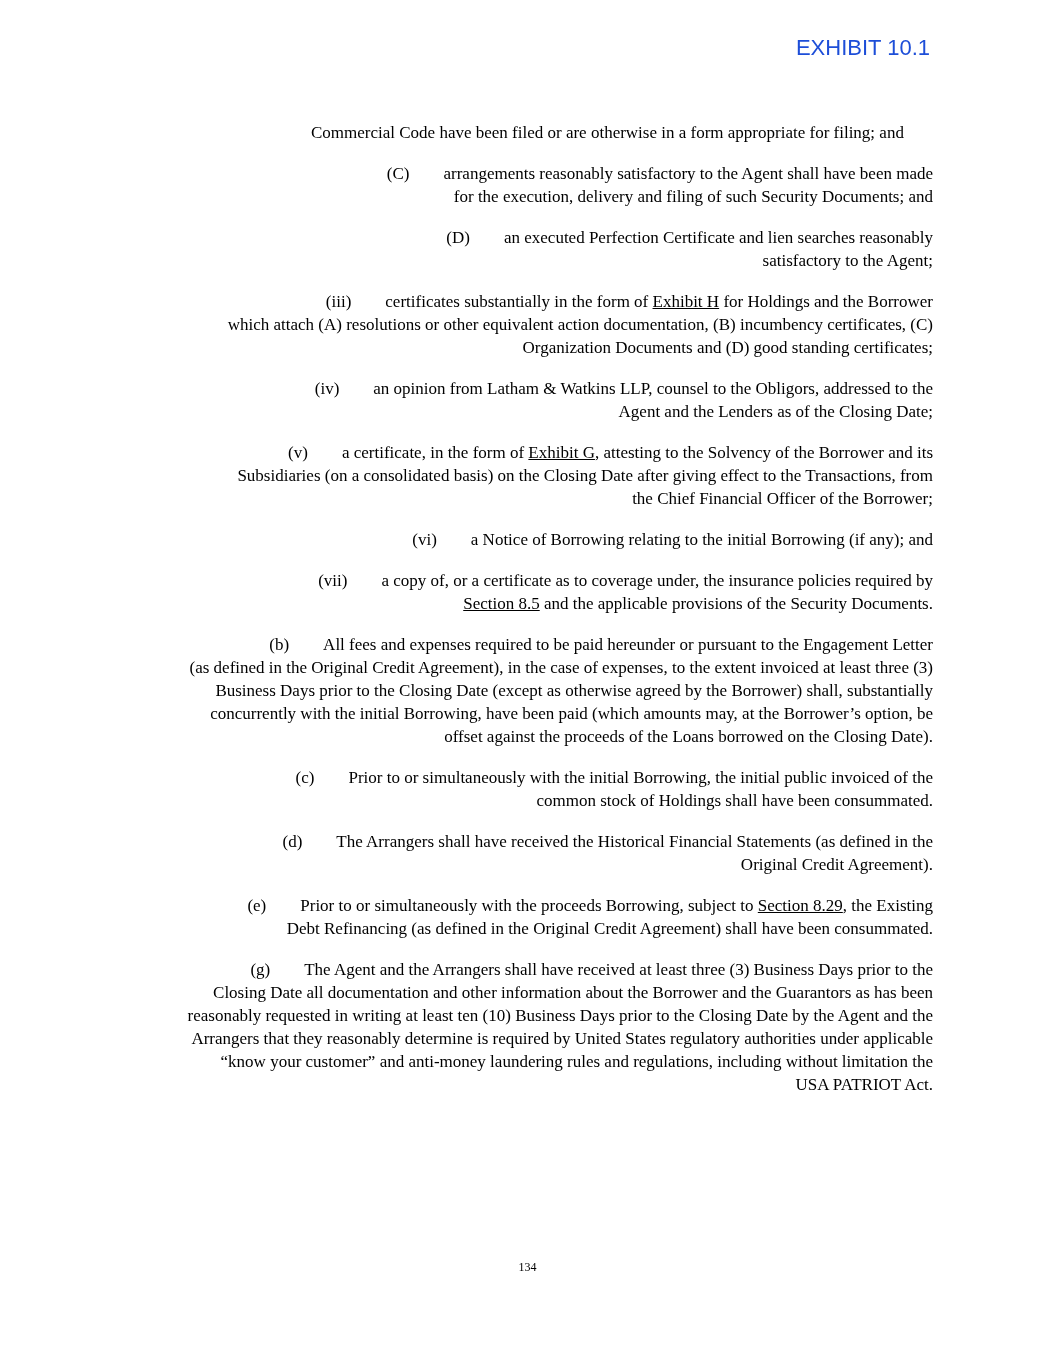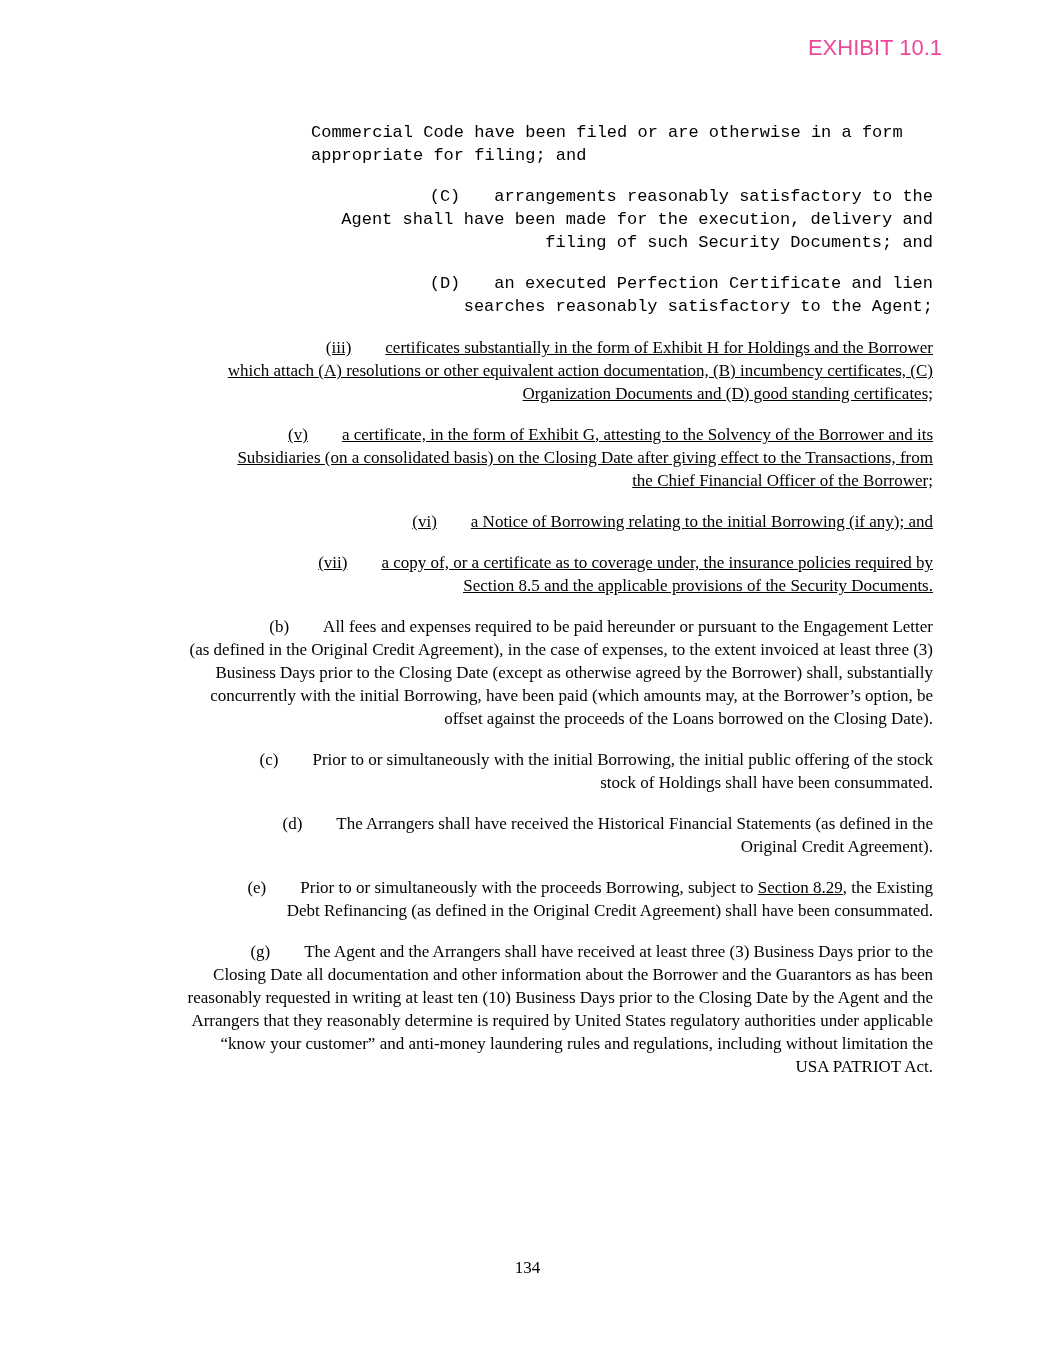--- a/index.html
+++ b/index.html
@@ -14,78 +14,79 @@
     background: #ffffff;
     color: #000000;
     font-family: "Liberation Serif", "DejaVu Serif", serif;
     font-size: 17px;
     line-height: 23px;
     overflow: hidden;
   }
   .doc-header {
     position: absolute;
     top: 36px;
-    right: 113px;
+    right: 125px;
     font-family: "Liberation Sans", "DejaVu Sans", sans-serif;
     font-size: 22px;
     line-height: 24px;
-    color: #ec4899;
+    color: #1d4ed8;
   }
   .content {
     position: absolute;
     top: 121px;
     left: 187px;
     width: 746px;
   }
   .para {
     margin: 0 0 18px 0;
     text-align: left;
   }
   .para:last-child { margin-bottom: 0; }
-  .lvl1 { margin-left: 40px; text-decoration: underline; }
-  .lvl2 { margin-left: 124px; font-family: Liberation Mono, monospace; }
+  .lvl1 { margin-left: 40px; }
+  .lvl2 { margin-left: 124px; }
   .ind  { text-indent: 60px; text-align: right; }
   .plabel { padding-right: 34px; }
   .u { text-decoration: underline; }
   .page-footer {
     position: absolute;
     top: 1256px;
     left: 0;
     width: 1055px;
     text-align: center;
-    font-size: 17px;
+    font-size: 12px;
   }
 </style>
 </head>
 <body>
 
 <div class="page">
 
   <div class="doc-header">EXHIBIT 10.1</div>
 
   <div class="content">
 
     <p class="para lvl2"><span><span>Commercial Code have been filed or are otherwise in a form appropriate for filing; and</span></span></p>
 
     <p class="para lvl2 ind"><span class="plabel">(C)</span><span><span>arrangements reasonably satisfactory to the Agent shall have been made for the execution, delivery and filing of such Security Documents; and</span></span></p>
 
     <p class="para lvl2 ind"><span class="plabel">(D)</span><span><span>an executed Perfection Certificate and lien searches reasonably satisfactory to the Agent;</span></span></p>
 
     <p class="para lvl1 ind"><span class="plabel">(iii)</span><span><span>certificates substantially in the form of </span><span class="u">Exhibit H</span><span> for Holdings and the Borrower which attach (A) resolutions or other equivalent action documentation, (B) incumbency certificates, (C) Organization Documents and (D) good standing certificates;</span></span></p>
 
+    <p class="para lvl1 ind"><span class="plabel">(iv)</span><span><span>an opinion from Latham &amp; Watkins LLP, counsel to the Obligors, addressed to the Agent and the Lenders as of the Closing Date;</span></span></p>
 
     <p class="para lvl1 ind"><span class="plabel">(v)</span><span><span>a certificate, in the form of </span><span class="u">Exhibit G</span><span>, attesting to the Solvency of the Borrower and its Subsidiaries (on a consolidated basis) on the Closing Date after giving effect to the Transactions, from the Chief Financial Officer of the Borrower;</span></span></p>
 
     <p class="para lvl1 ind"><span class="plabel">(vi)</span><span><span>a Notice of Borrowing relating to the initial Borrowing (if any); and</span></span></p>
 
     <p class="para lvl1 ind"><span class="plabel">(vii)</span><span><span>a copy of, or a certificate as to coverage under, the insurance policies required by </span><span class="u">Section 8.5</span><span> and the applicable provisions of the Security Documents.</span></span></p>
 
     <p class="para ind"><span class="plabel">(b)</span><span><span>All fees and expenses required to be paid hereunder or pursuant to the Engagement Letter (as defined in the Original Credit Agreement), in the case of expenses, to the extent invoiced at least three (3) Business Days prior to the Closing Date (except as otherwise agreed by the Borrower) shall, substantially concurrently with the initial Borrowing, have been paid (which amounts may, at the Borrower’s option, be offset against the proceeds of the Loans borrowed on the Closing Date).</span></span></p>
 
-    <p class="para ind"><span class="plabel">(c)</span><span><span>Prior to or simultaneously with the initial Borrowing, the initial public offering of the stock stock of Holdings shall have been consummated.</span></span></p>
+    <p class="para ind"><span class="plabel">(c)</span><span><span>Prior to or simultaneously with the initial Borrowing, the initial public invoiced of the common stock of Holdings shall have been consummated.</span></span></p>
 
     <p class="para ind"><span class="plabel">(d)</span><span><span>The Arrangers shall have received the Historical Financial Statements (as defined in the Original Credit Agreement).</span></span></p>
 
     <p class="para ind"><span class="plabel">(e)</span><span><span>Prior to or simultaneously with the proceeds Borrowing, subject to </span><span class="u">Section 8.29</span><span>, the Existing Debt Refinancing (as defined in the Original Credit Agreement) shall have been consummated.</span></span></p>
 
 
     <p class="para ind"><span class="plabel">(g)</span><span><span>The Agent and the Arrangers shall have received at least three (3) Business Days prior to the Closing Date all documentation and other information about the Borrower and the Guarantors as has been reasonably requested in writing at least ten (10) Business Days prior to the Closing Date by the Agent and the Arrangers that they reasonably determine is required by United States regulatory authorities under applicable “know your customer” and anti-money laundering rules and regulations, including without limitation the USA PATRIOT Act.</span></span></p>
 
   </div>
 

